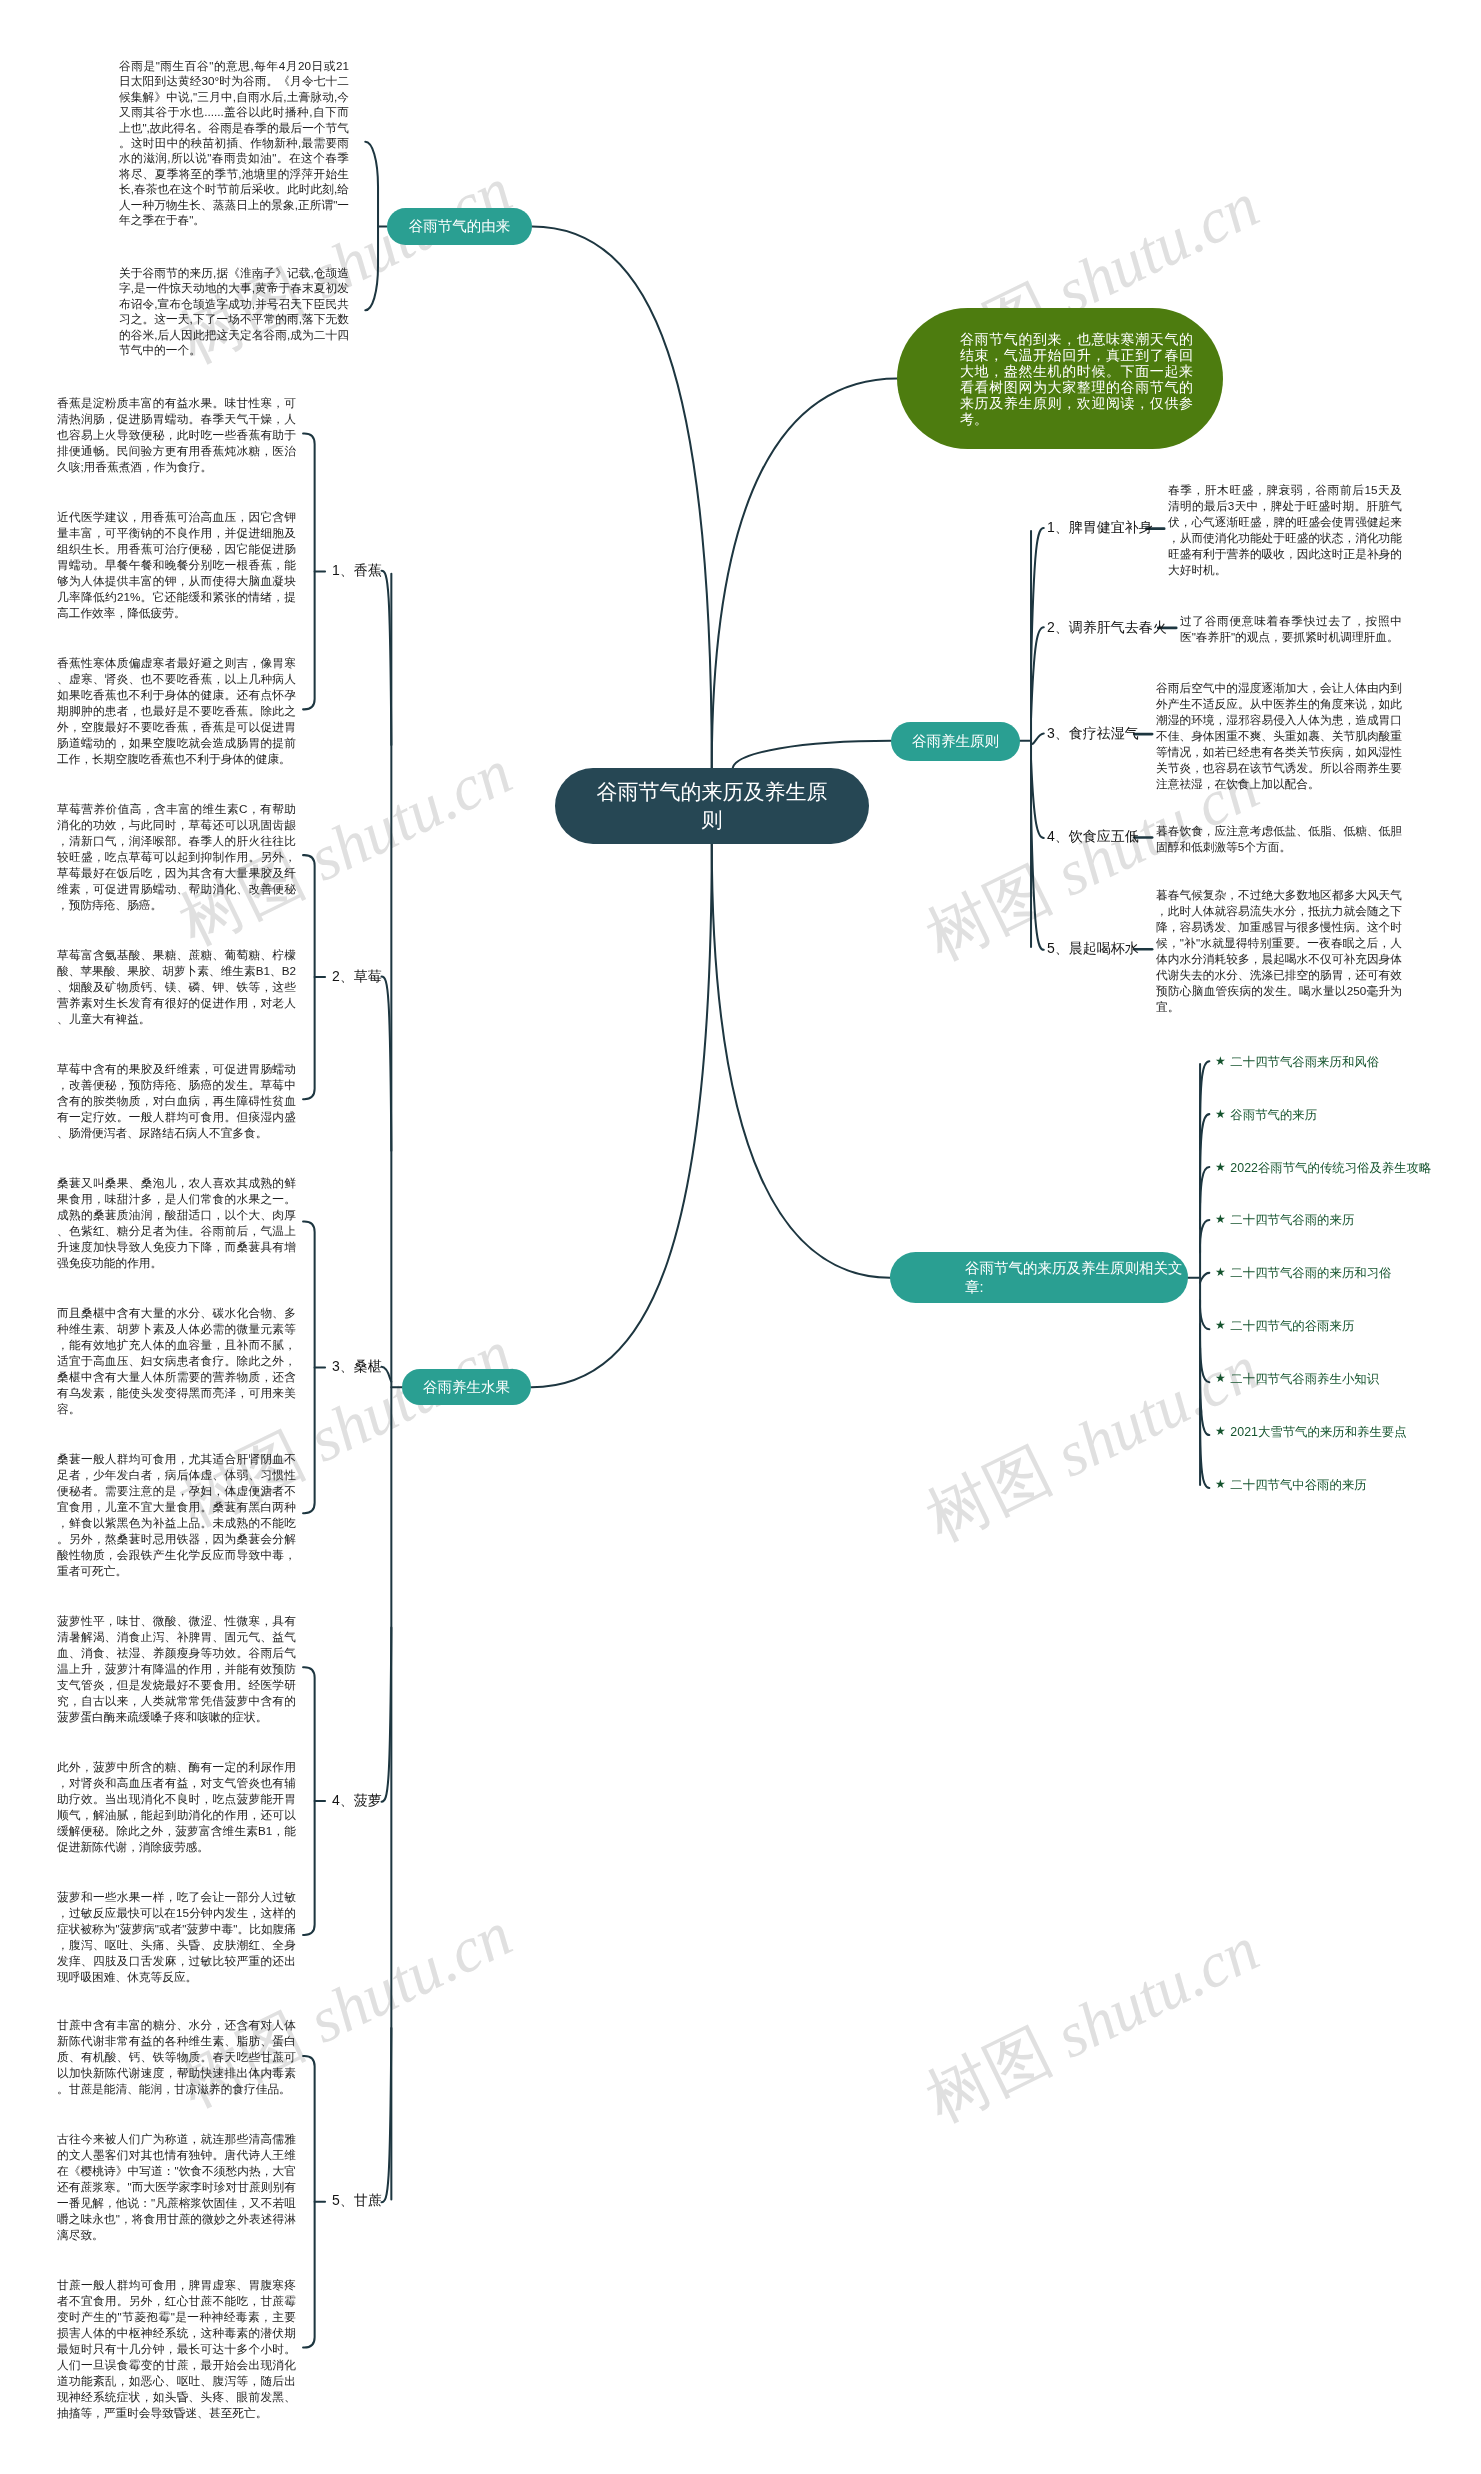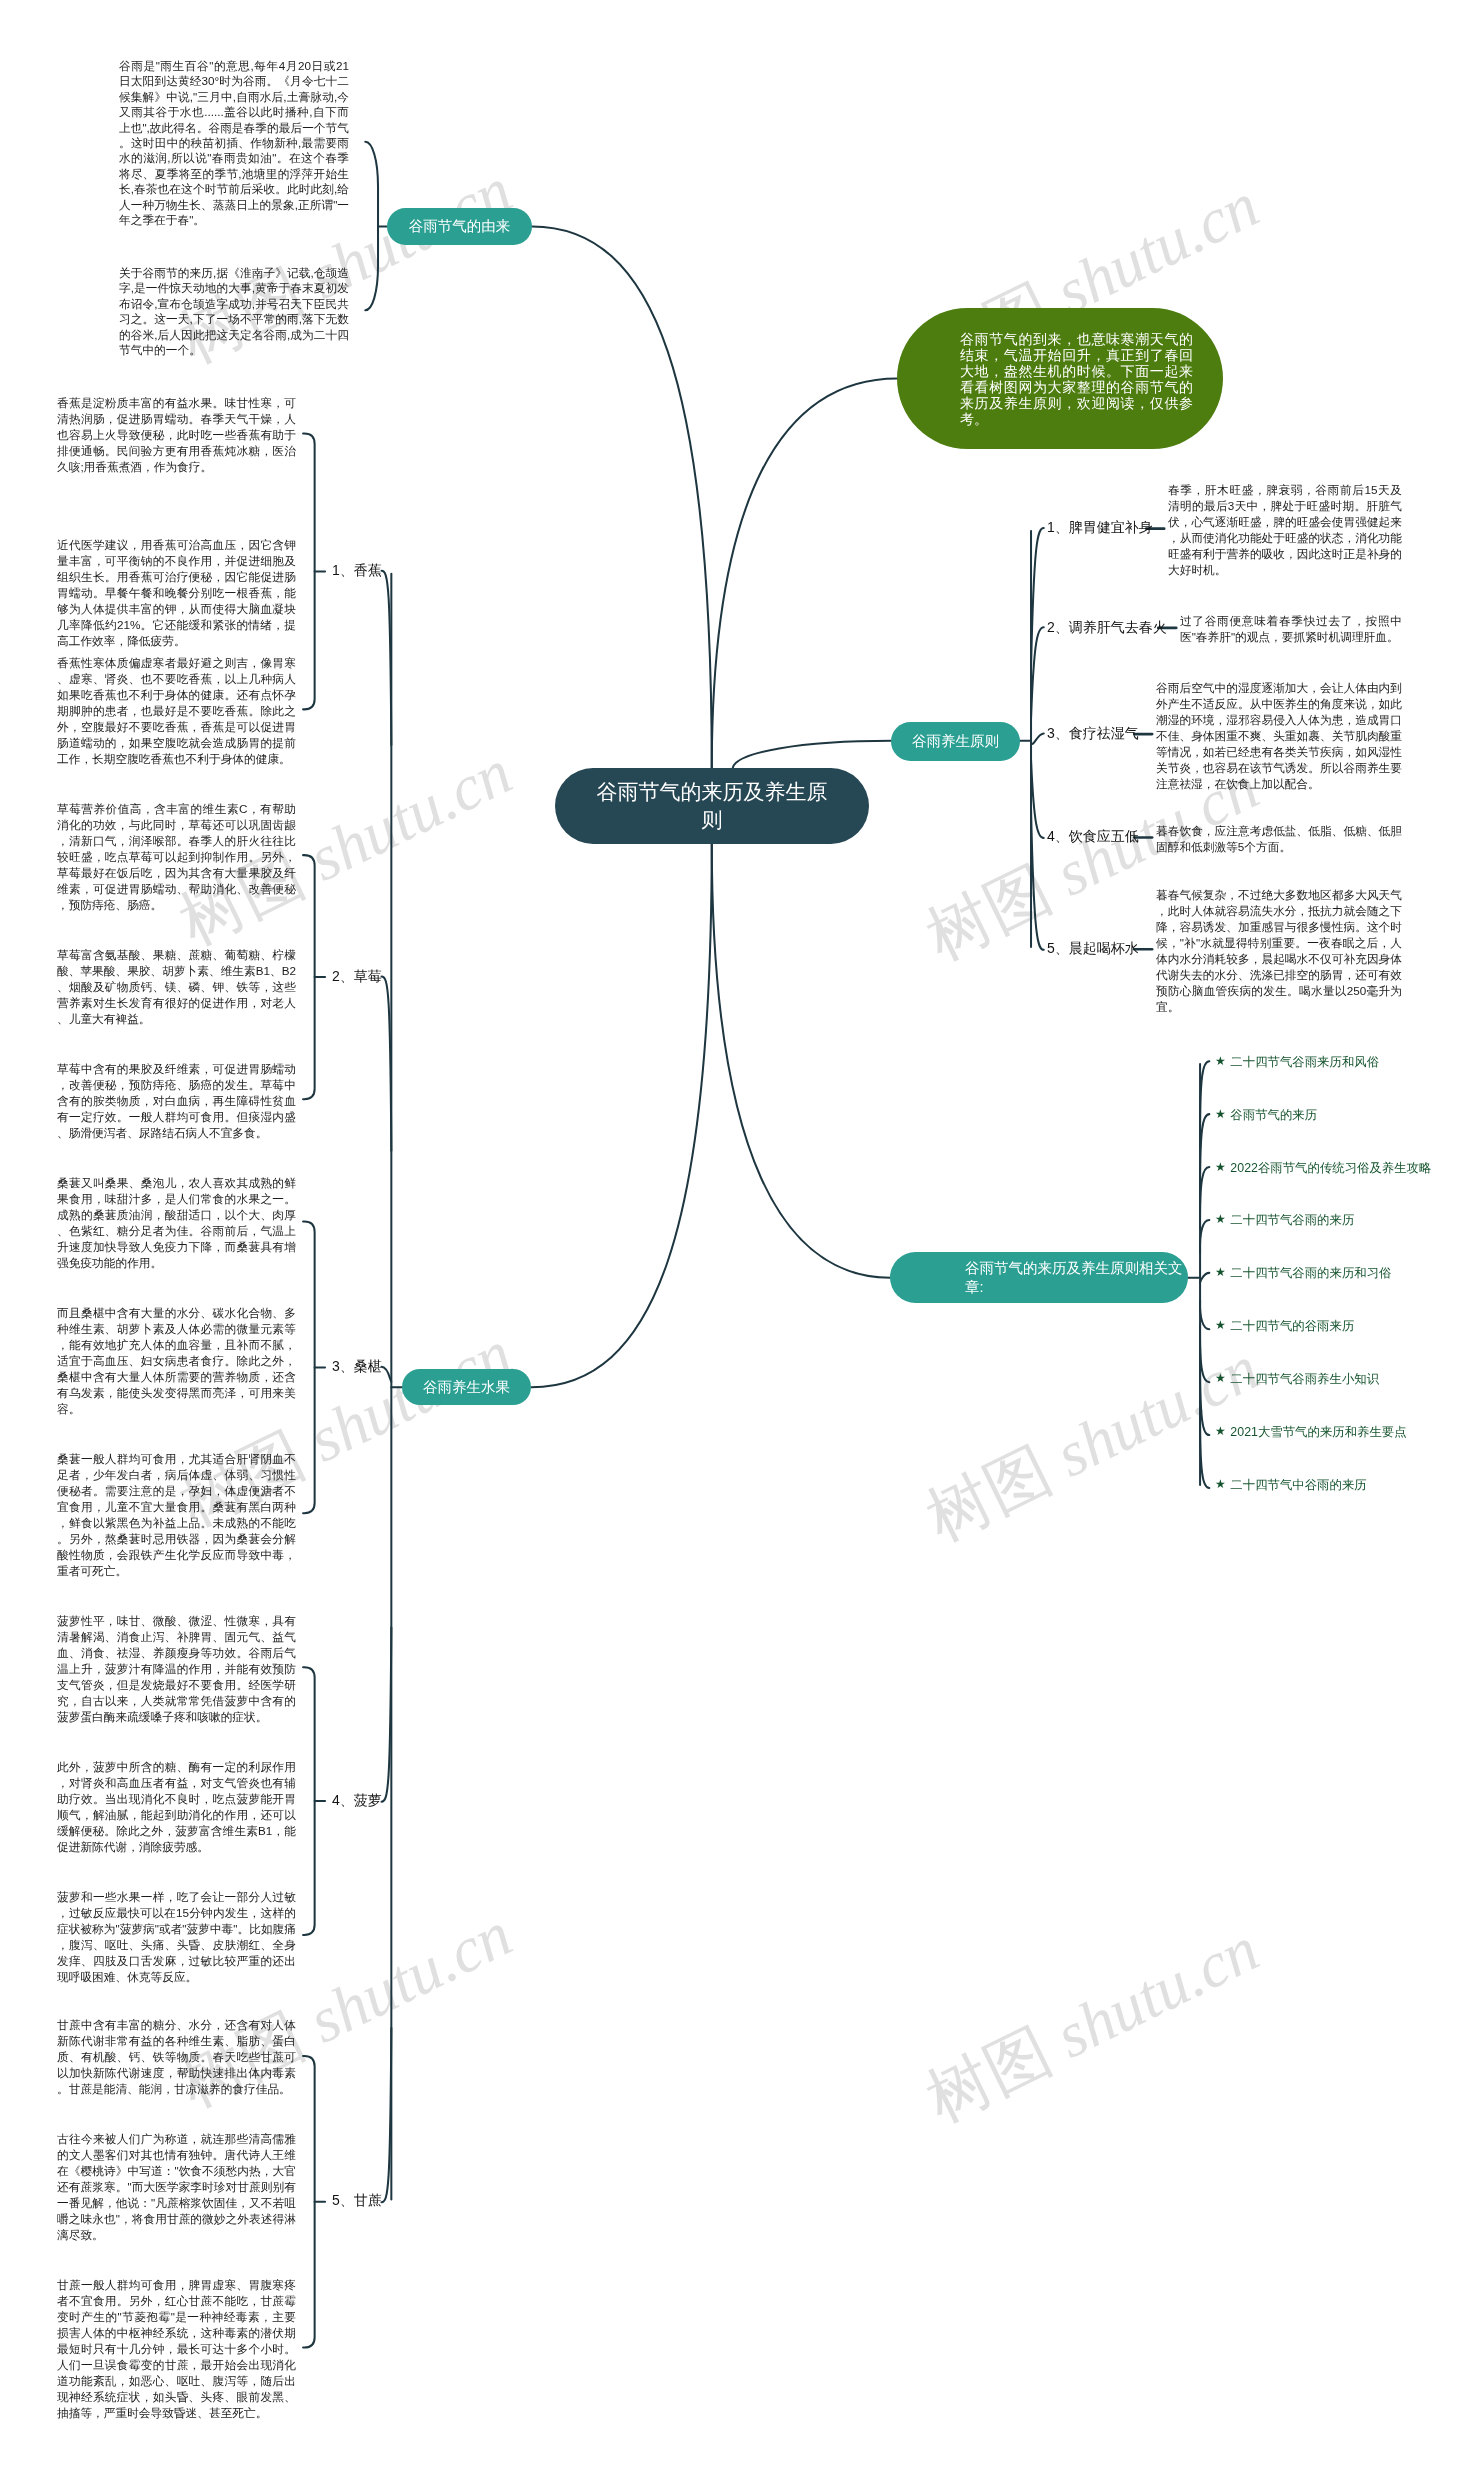--- a/index.html
+++ b/index.html
@@ -102,21 +102,21 @@
     </div>
 <div class="node node-green" style="left:891px;top:722px;width:129px;height:39px;justify-content:center;">
       <span>谷雨养生原则</span>
     </div>
 <div class="node node-green" style="left:890px;top:1252px;width:298px;height:51px;justify-content:flex-end;padding-left:28px;text-align:left;">
       <span style="width:223px;display:block;line-break:anywhere;">谷雨节气的来历及养生原则相关文章:</span>
     </div>
 <div class="para tight" style="left:119px;top:58px;width:230px;">谷雨是"雨生百谷"的意思,每年4月20日或21日太阳到达黄经30°时为谷雨。《月令七十二候集解》中说,"三月中,自雨水后,土膏脉动,今又雨其谷于水也......盖谷以此时播种,自下而上也",故此得名。谷雨是春季的最后一个节气。这时田中的秧苗初插、作物新种,最需要雨水的滋润,所以说"春雨贵如油"。在这个春季将尽、夏季将至的季节,池塘里的浮萍开始生长,春茶也在这个时节前后采收。此时此刻,给人一种万物生长、蒸蒸日上的景象,正所谓"一年之季在于春"。</div>
 <div class="para tight" style="left:119px;top:265px;width:230px;">关于谷雨节的来历,据《淮南子》记载,仓颉造字,是一件惊天动地的大事,黄帝于春末夏初发布诏令,宣布仓颉造字成功,并号召天下臣民共习之。这一天,下了一场不平常的雨,落下无数的谷米,后人因此把这天定名谷雨,成为二十四节气中的一个。</div>
 <div class="para" style="left:57px;top:395px;width:239px;">香蕉是淀粉质丰富的有益水果。味甘性寒，可清热润肠，促进肠胃蠕动。春季天气干燥，人也容易上火导致便秘，此时吃一些香蕉有助于排便通畅。民间验方更有用香蕉炖冰糖，医治久咳;用香蕉煮酒，作为食疗。</div>
-<div class="para" style="left:57px;top:509px;width:239px;margin-top:28px;">近代医学建议，用香蕉可治高血压，因它含钾量丰富，可平衡钠的不良作用，并促进细胞及组织生长。用香蕉可治疗便秘，因它能促进肠胃蠕动。早餐午餐和晚餐分别吃一根香蕉，能够为人体提供丰富的钾，从而使得大脑血凝块几率降低约21%。它还能缓和紧张的情绪，提高工作效率，降低疲劳。</div>
+<div class="para" style="left:57px;top:509px;width:239px;">近代医学建议，用香蕉可治高血压，因它含钾量丰富，可平衡钠的不良作用，并促进细胞及组织生长。用香蕉可治疗便秘，因它能促进肠胃蠕动。早餐午餐和晚餐分别吃一根香蕉，能够为人体提供丰富的钾，从而使得大脑血凝块几率降低约21%。它还能缓和紧张的情绪，提高工作效率，降低疲劳。</div>
 <div class="para" style="left:57px;top:655px;width:239px;">香蕉性寒体质偏虚寒者最好避之则吉，像胃寒、虚寒、肾炎、也不要吃香蕉，以上几种病人如果吃香蕉也不利于身体的健康。还有点怀孕期脚肿的患者，也最好是不要吃香蕉。除此之外，空腹最好不要吃香蕉，香蕉是可以促进胃肠道蠕动的，如果空腹吃就会造成肠胃的提前工作，长期空腹吃香蕉也不利于身体的健康。</div>
 <div class="blabel" style="left:332px;top:563px;">1、香蕉</div>
 <div class="para" style="left:57px;top:801px;width:239px;">草莓营养价值高，含丰富的维生素C，有帮助消化的功效，与此同时，草莓还可以巩固齿龈，清新口气，润泽喉部。春季人的肝火往往比较旺盛，吃点草莓可以起到抑制作用。另外，草莓最好在饭后吃，因为其含有大量果胶及纤维素，可促进胃肠蠕动、帮助消化、改善便秘，预防痔疮、肠癌。</div>
 <div class="para" style="left:57px;top:947px;width:239px;">草莓富含氨基酸、果糖、蔗糖、葡萄糖、柠檬酸、苹果酸、果胶、胡萝卜素、维生素B1、B2、烟酸及矿物质钙、镁、磷、钾、铁等，这些营养素对生长发育有很好的促进作用，对老人、儿童大有裨益。</div>
 <div class="para" style="left:57px;top:1061px;width:239px;">草莓中含有的果胶及纤维素，可促进胃肠蠕动，改善便秘，预防痔疮、肠癌的发生。草莓中含有的胺类物质，对白血病，再生障碍性贫血有一定疗效。一般人群均可食用。但痰湿内盛、肠滑便泻者、尿路结石病人不宜多食。</div>
 <div class="blabel" style="left:332px;top:969px;">2、草莓</div>
 <div class="para" style="left:57px;top:1175px;width:239px;">桑葚又叫桑果、桑泡儿，农人喜欢其成熟的鲜果食用，味甜汁多，是人们常食的水果之一。成熟的桑葚质油润，酸甜适口，以个大、肉厚、色紫红、糖分足者为佳。谷雨前后，气温上升速度加快导致人免疫力下降，而桑葚具有增强免疫功能的作用。</div>
 <div class="para" style="left:57px;top:1305px;width:239px;">而且桑椹中含有大量的水分、碳水化合物、多种维生素、胡萝卜素及人体必需的微量元素等，能有效地扩充人体的血容量，且补而不腻，适宜于高血压、妇女病患者食疗。除此之外，桑椹中含有大量人体所需要的营养物质，还含有乌发素，能使头发变得黑而亮泽，可用来美容。</div>
 <div class="para" style="left:57px;top:1451px;width:239px;">桑葚一般人群均可食用，尤其适合肝肾阴血不足者，少年发白者，病后体虚、体弱、习惯性便秘者。需要注意的是，孕妇，体虚便溏者不宜食用，儿童不宜大量食用。桑葚有黑白两种，鲜食以紫黑色为补益上品。未成熟的不能吃。另外，熬桑葚时忌用铁器，因为桑葚会分解酸性物质，会跟铁产生化学反应而导致中毒，重者可死亡。</div>
 <div class="blabel" style="left:332px;top:1359px;">3、桑椹</div>

